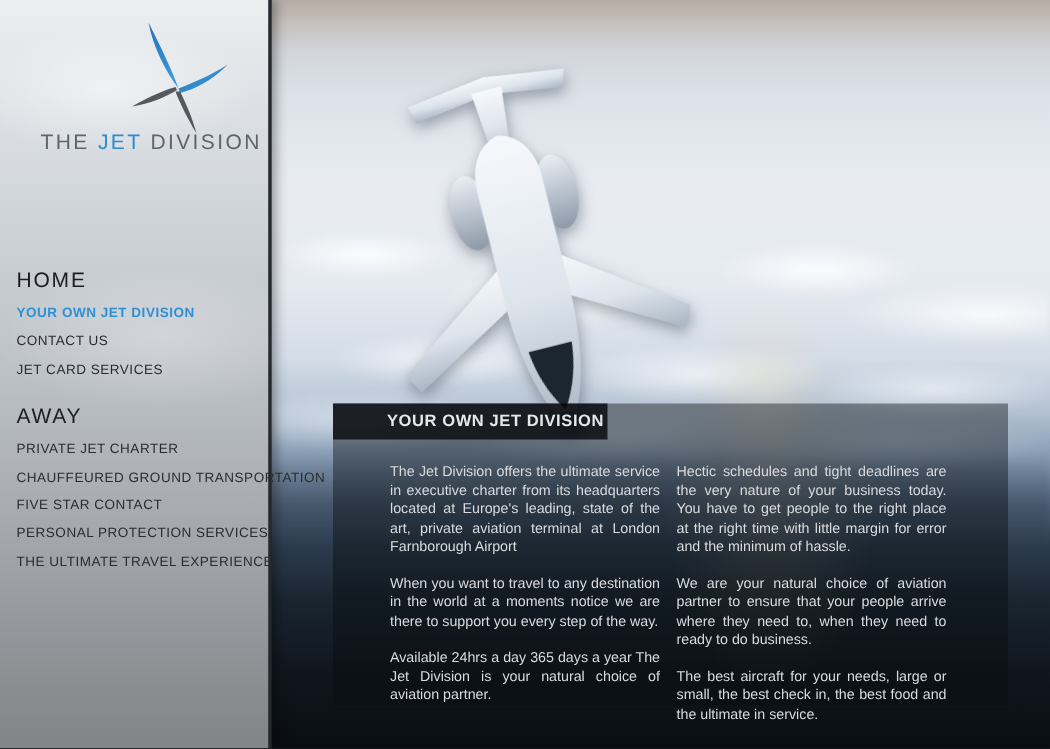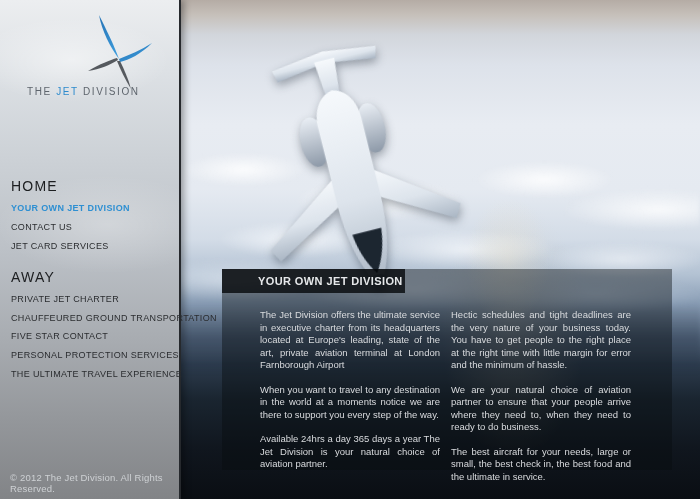--- a/index.html
+++ b/index.html
@@ -75,21 +75,21 @@
   }
   .sidebar .haze {
     position:absolute; inset:0;
     background:
       radial-gradient(ellipse 140px 60px at 40% 12%, rgba(255,255,255,.5), rgba(255,255,255,0) 70%),
       radial-gradient(ellipse 160px 70px at 60% 45%, rgba(255,255,255,.28), rgba(255,255,255,0) 70%);
   }
   .logo-mark { position:absolute; left:80px; top:14px; width:74px; height:76px; }
   .brand-text {
     position:absolute; left:27px; top:86px; width:150px;
-    font-size:10px; letter-spacing:1.6px; color:#5e656d; white-space:nowrap;
+    font-size:14px; letter-spacing:1.6px; color:#5e656d; white-space:nowrap;
   }
   .brand-text .jet-word { color:#2e8bcd; }
 
   .nav { position:absolute; left:11px; top:178px; width:168px; }
   .nav-heading {
     font-size:14px; font-weight:normal; color:#1c1e20; letter-spacing:1.2px;
     margin:0 0 10px 0; cursor:pointer;
   }
   .nav-heading.second { margin-top:17px; }
   .nav-item {
@@ -187,16 +187,15 @@
       <div class="nav-item">JET CARD SERVICES</div>
 
       <div class="nav-heading second">AWAY</div>
       <div class="nav-item">PRIVATE JET CHARTER</div>
       <div class="nav-item">CHAUFFEURED GROUND TRANSPORTATION</div>
       <div class="nav-item">FIVE STAR CONTACT</div>
       <div class="nav-item">PERSONAL PROTECTION SERVICES</div>
       <div class="nav-item">THE ULTIMATE TRAVEL EXPERIENCE</div>
     </nav>
 
-    <div class="footer-copy">© 2012 The Jet Division. All Rights Reserved.</div>
   </aside>
 
 </div>
 
 </body></html>

